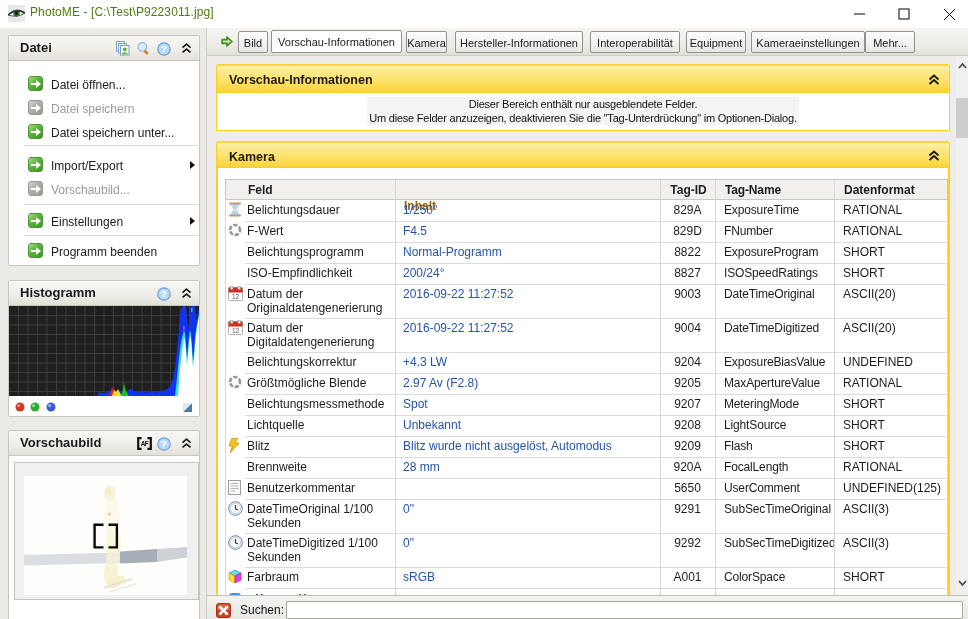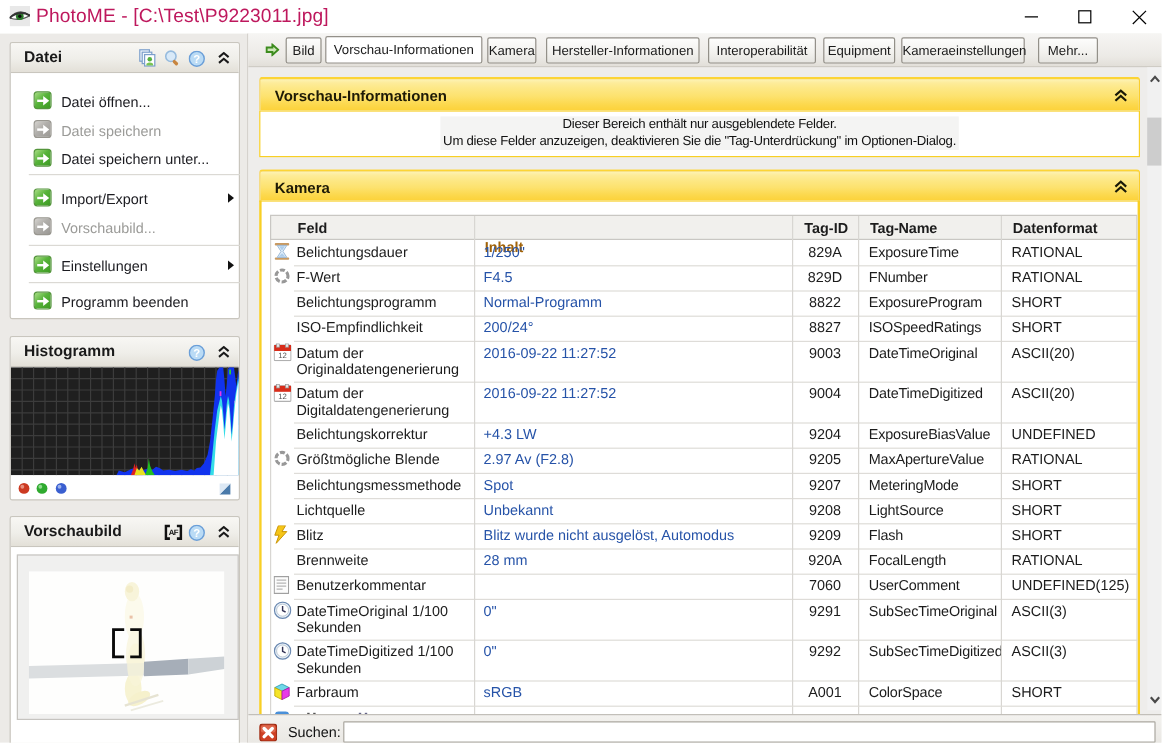--- a/index.html
+++ b/index.html
@@ -1,21 +1,21 @@
 <!DOCTYPE html>
 <html><head>
 <meta charset="utf-8">
 <style>
 html,body{margin:0;padding:0}
 body{width:968px;height:619px;overflow:hidden;position:relative;
  font-family:"Liberation Sans",sans-serif;background:#fff;font-size:12px;color:#1c1c1c}
 .abs{position:absolute}
 
 #titlebar{left:0;top:0;width:968px;height:28px;background:#fff}
-#title-text{left:30px;top:5px;font-size:16px;color:#be185d;letter-spacing:0.1px}
+#title-text{left:30px;top:5px;font-size:12px;color:#4d7c0f;letter-spacing:0.1px}
 
 #sidebar{left:0;top:28px;width:207px;height:591px;background:#eceae7;border-right:1px solid #cfccc6;box-sizing:border-box}
 .spanel{position:absolute;left:8px;width:192px;background:#fff;border:1px solid #c9c6be;box-sizing:border-box;border-radius:2px}
 .shdr{position:absolute;left:0;top:0;width:100%;height:25px;box-sizing:border-box;
  background:linear-gradient(180deg,#f8f7f4 0%,#efeee9 55%,#e3e0d8 100%);
  border-bottom:1px solid #c9c6be;border-radius:2px 2px 0 0}
 .shdr b{position:absolute;left:11px;top:4px;font-size:13px;color:#1a1a1a}
 .mitem{position:absolute;left:42px;font-size:12px;color:#1b1b20;white-space:nowrap}
 .mitem.dis{color:#9b9b98}
 .msep{position:absolute;left:15px;width:176px;height:1px;background:#dbd9d4}
@@ -211,21 +211,21 @@
 
 <svg class="abs" style="left:221px;top:36px" width="12" height="11" viewBox="0 0 12 11">
  <path d="M1.2 3.6 L6 3.6 L6 1.2 L10.8 5.5 L6 9.8 L6 7.4 L1.2 7.4 Z" fill="#cde6b8" stroke="#3d8c1e" stroke-width="1.6"></path>
 </svg>
 <div class="tab" style="left:238px;top:31px;width:30px">Bild</div>
 <div class="tab active" style="left:271px;top:30px;width:131px">Vorschau-Informationen</div>
 <div class="tab" style="left:406px;top:31px;width:41px">Kamera</div>
 <div class="tab" style="left:455px;top:31px;width:128px">Hersteller-Informationen</div>
 <div class="tab" style="left:590px;top:31px;width:90px">Interoperabilität</div>
 <div class="tab" style="left:686px;top:31px;width:60px">Equipment</div>
-<div class="tab" style="left:751px;top:31px;width:103px">Kameraeinstellungen</div>
+<div class="tab" style="left:751px;top:31px;width:114px">Kameraeinstellungen</div>
 <div class="tab" style="left:865px;top:31px;width:50px">Mehr...</div>
 
 <div class="abs" id="sbar">
  <svg class="abs" style="left:2px;top:6px" width="9" height="8" viewBox="0 0 9 8">
       <path d="M1 6 L4.5 2 L8 6" fill="none" stroke="#4a4a4a" stroke-width="1.8"></path>
     </svg>
  <div class="abs" style="left:0;top:42px;width:12px;height:40px;background:#cdcdcd"></div>
  <svg class="abs" style="left:2px;top:523px" width="9" height="8" viewBox="0 0 9 8">
       <path d="M1 2 L4.5 6 L8 2" fill="none" stroke="#4a4a4a" stroke-width="1.8"></path>
     </svg>
@@ -392,21 +392,21 @@
         <div class="rline" style="top:299px"></div>
         <div class="trow" style="top:299px;height:21px">
           <span class="ricon" style="top:2px"><svg width="13" height="15" viewBox="0 0 13 15">
               <rect x="0.5" y="0.5" width="12" height="14" fill="#fcfcfc" stroke="#a0a0a0"></rect>
               <g stroke="#b5b5b5" stroke-width="1">
                 <path d="M2.5 3.5 H10.5 M2.5 6 H10.5 M2.5 8.5 H10.5 M2.5 11 H7.5"></path>
               </g>
             </svg></span>
           <div class="cell c-feld" style="top:3px">Benutzerkommentar</div>
           <div class="cell c-inh" style="top:3px"></div>
-          <div class="cell c-tid" style="top:3px">7060</div>
+          <div class="cell c-tid" style="top:3px">5650</div>
           <div class="cell c-tname" style="top:3px">UserComment</div>
           <div class="cell c-dfmt" style="top:3px">UNDEFINED(125)</div>
         </div>
         <div class="rline" style="top:320px"></div>
         <div class="trow" style="top:320px;height:34px">
           <span class="ricon" style="top:2px"><svg width="15" height="15" viewBox="0 0 15 15">
               <circle cx="7.5" cy="7.5" r="6.8" fill="#e8f0f8" stroke="#6a88b0"></circle>
               <circle cx="7.5" cy="7.5" r="5" fill="#fff" stroke="#9ab" stroke-width="0.5"></circle>
               <path d="M7.5 4 L7.5 7.8 L10 9" stroke="#335" stroke-width="1.2" fill="none"></path>
             </svg></span>

